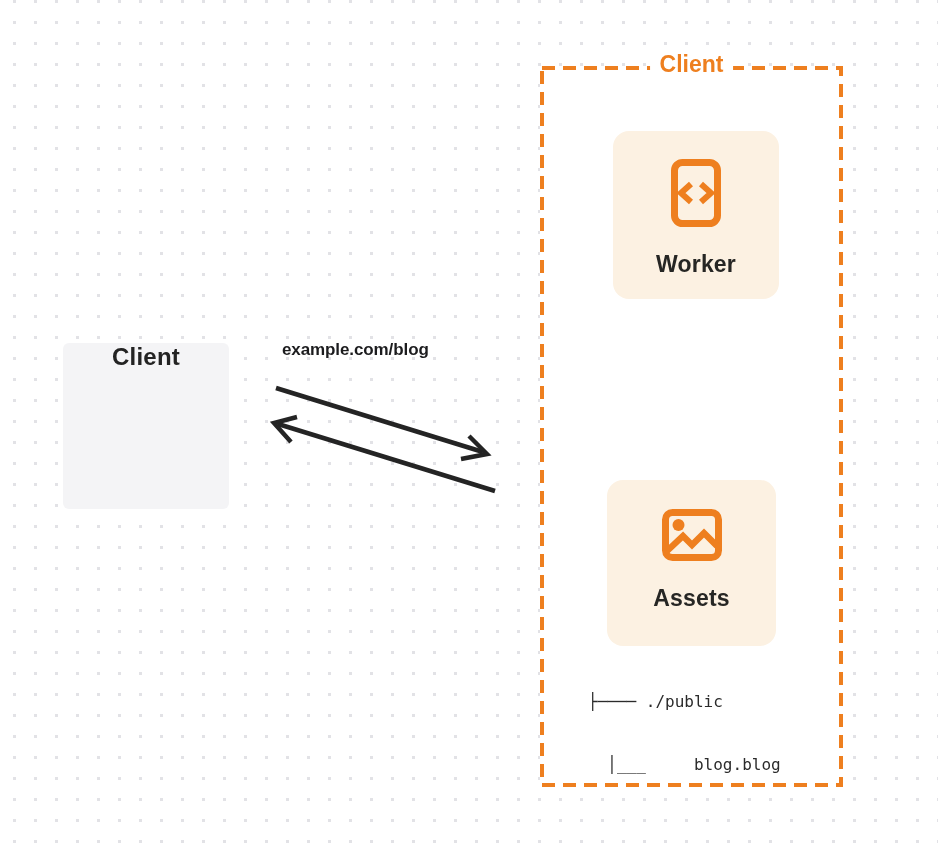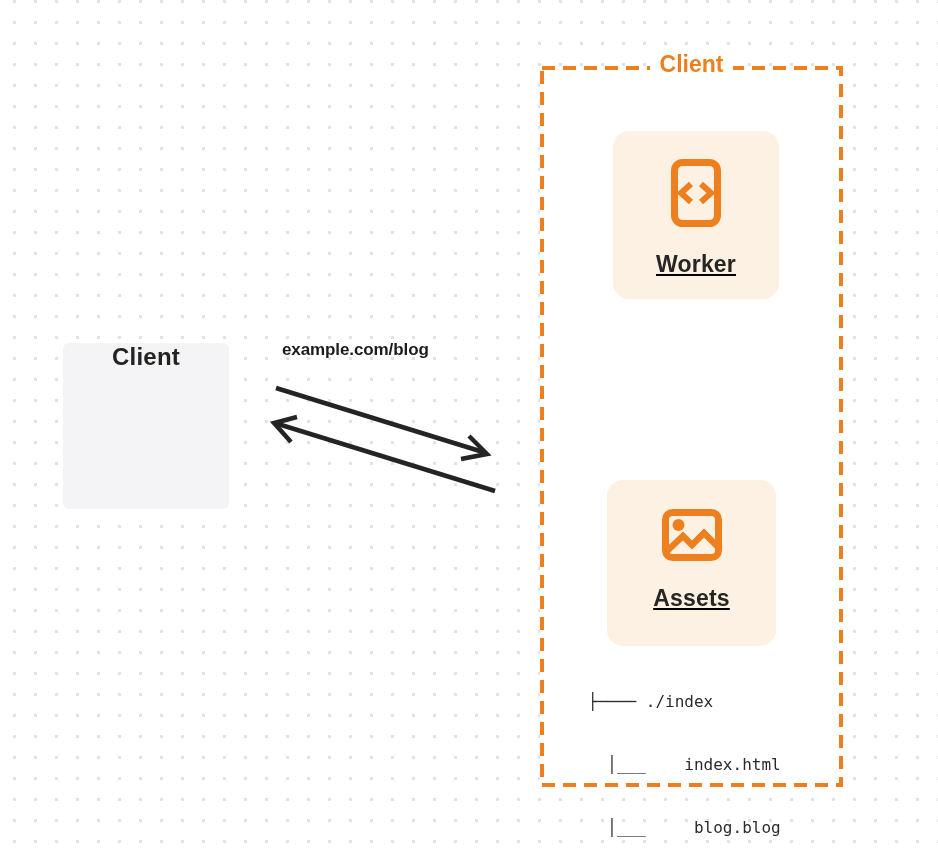--- a/index.html
+++ b/index.html
@@ -64,21 +64,21 @@
     font-size: 23px; font-weight: 700; color: #ee7f1f;
     white-space: nowrap;
     z-index: 2;
   }
 
   
   .card {
     position: absolute;
     border-radius: 16px;
     background: #fcf1e2;
-    display: flex; flex-direction: column; align-items: center; text-decoration: underline;
+    display: flex; flex-direction: column; align-items: center;
   }
   .card-worker { left: 73px; top: 65px; width: 166px; height: 168px; padding-top: 27px; }
   .card-assets { left: 67px; top: 414px; width: 169px; height: 166px; padding-top: 28px; }
   .card-label {
     font-size: 23px; font-weight: 700; color: #262624; letter-spacing: 0.2px;
   }
   .card-worker .card-label { margin-top: 23px; }
   .card-assets .card-label { margin-top: 23px; }
   .card-icon { display: block; }
 
@@ -138,20 +138,19 @@
     <div class="card card-assets">
       <svg class="card-icon" width="62" height="54" viewBox="0 0 62 54" xmlns="http://www.w3.org/2000/svg">
         <rect x="4.5" y="4.5" width="53" height="45" rx="7" fill="none" stroke="#ee7f1f" stroke-width="7"></rect>
         <circle cx="17.5" cy="17" r="6" fill="#ee7f1f"></circle>
         <polyline points="6,43 22,28 31,37 43,25 56,38" fill="none" stroke="#ee7f1f" stroke-width="6.5" stroke-linejoin="miter"></polyline>
       </svg>
       <div class="card-label">Assets</div>
     </div>
 
     <div class="file-tree">
-      <div>├──── ./index</div>
-      <div>  │___    index.html</div>
+      <div>├──── ./public</div>
       <div>  │___     blog.blog</div>
       
     </div>
   </div>
 
 </div>
 
 </body></html>

